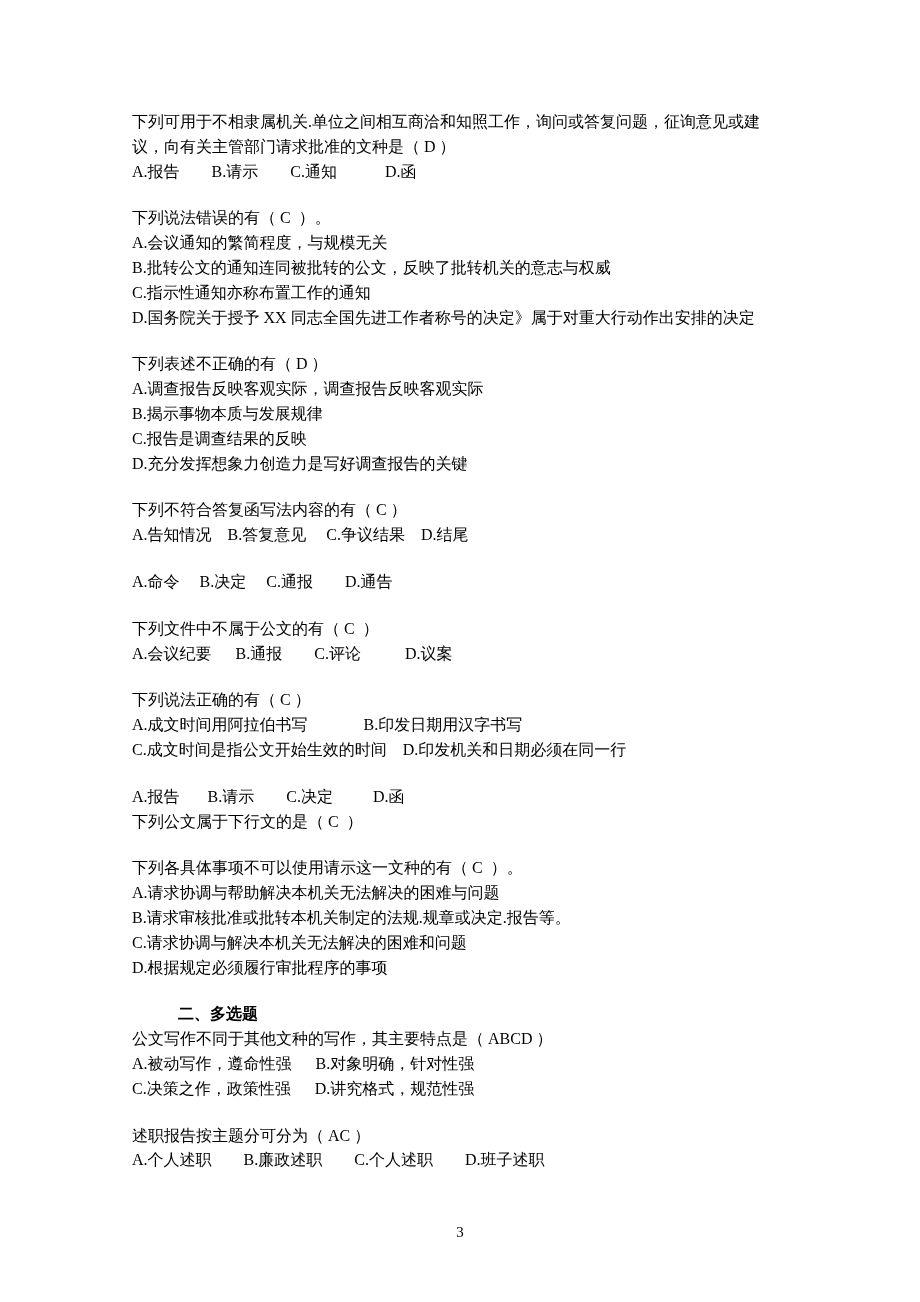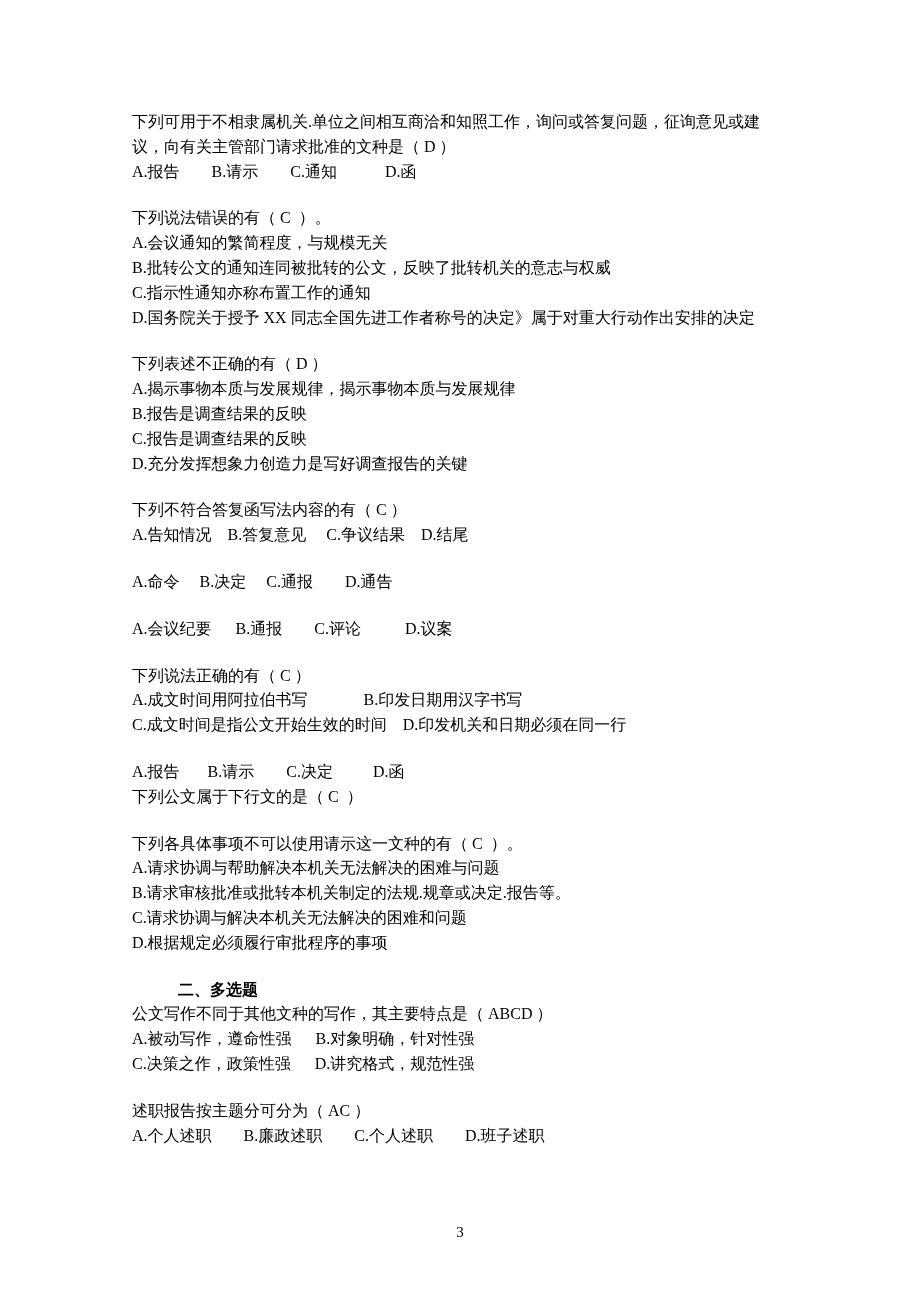--- a/index.html
+++ b/index.html
@@ -50,33 +50,34 @@
       </div>
       <div class="question-block">
         <div class="line">下列说法错误的有（ C  ）。</div>
         <div class="line">A.会议通知的繁简程度，与规模无关</div>
         <div class="line">B.批转公文的通知连同被批转的公文，反映了批转机关的意志与权威</div>
         <div class="line">C.指示性通知亦称布置工作的通知</div>
         <div class="line">D.国务院关于授予 XX 同志全国先进工作者称号的决定》属于对重大行动作出安排的决定</div>
       </div>
       <div class="question-block">
         <div class="line">下列表述不正确的有（ D ）</div>
-        <div class="line">A.揭示事物本质与发展规律，揭示事物本质与发展规律</div>
-        <div class="line">B.报告是调查结果的反映</div>
+        <div class="line">A.调查报告反映客观实际，调查报告反映客观实际</div>
+        <div class="line">B.揭示事物本质与发展规律</div>
         <div class="line">C.报告是调查结果的反映</div>
         <div class="line">D.充分发挥想象力创造力是写好调查报告的关键</div>
       </div>
       <div class="question-block">
         <div class="line">下列不符合答复函写法内容的有（ C ）</div>
         <div class="line">A.告知情况    B.答复意见     C.争议结果    D.结尾</div>
       </div>
       <div class="question-block">
         <div class="line">A.命令     B.决定     C.通报        D.通告</div>
       </div>
       <div class="question-block">
+        <div class="line">下列文件中不属于公文的有（ C  ）</div>
         <div class="line">A.会议纪要      B.通报        C.评论           D.议案</div>
       </div>
       <div class="question-block">
         <div class="line">下列说法正确的有（ C ）</div>
         <div class="line">A.成文时间用阿拉伯书写              B.印发日期用汉字书写</div>
         <div class="line">C.成文时间是指公文开始生效的时间    D.印发机关和日期必须在同一行</div>
       </div>
       <div class="question-block">
         <div class="line">A.报告       B.请示        C.决定          D.函</div>
         <div class="line">下列公文属于下行文的是（ C  ）</div>

